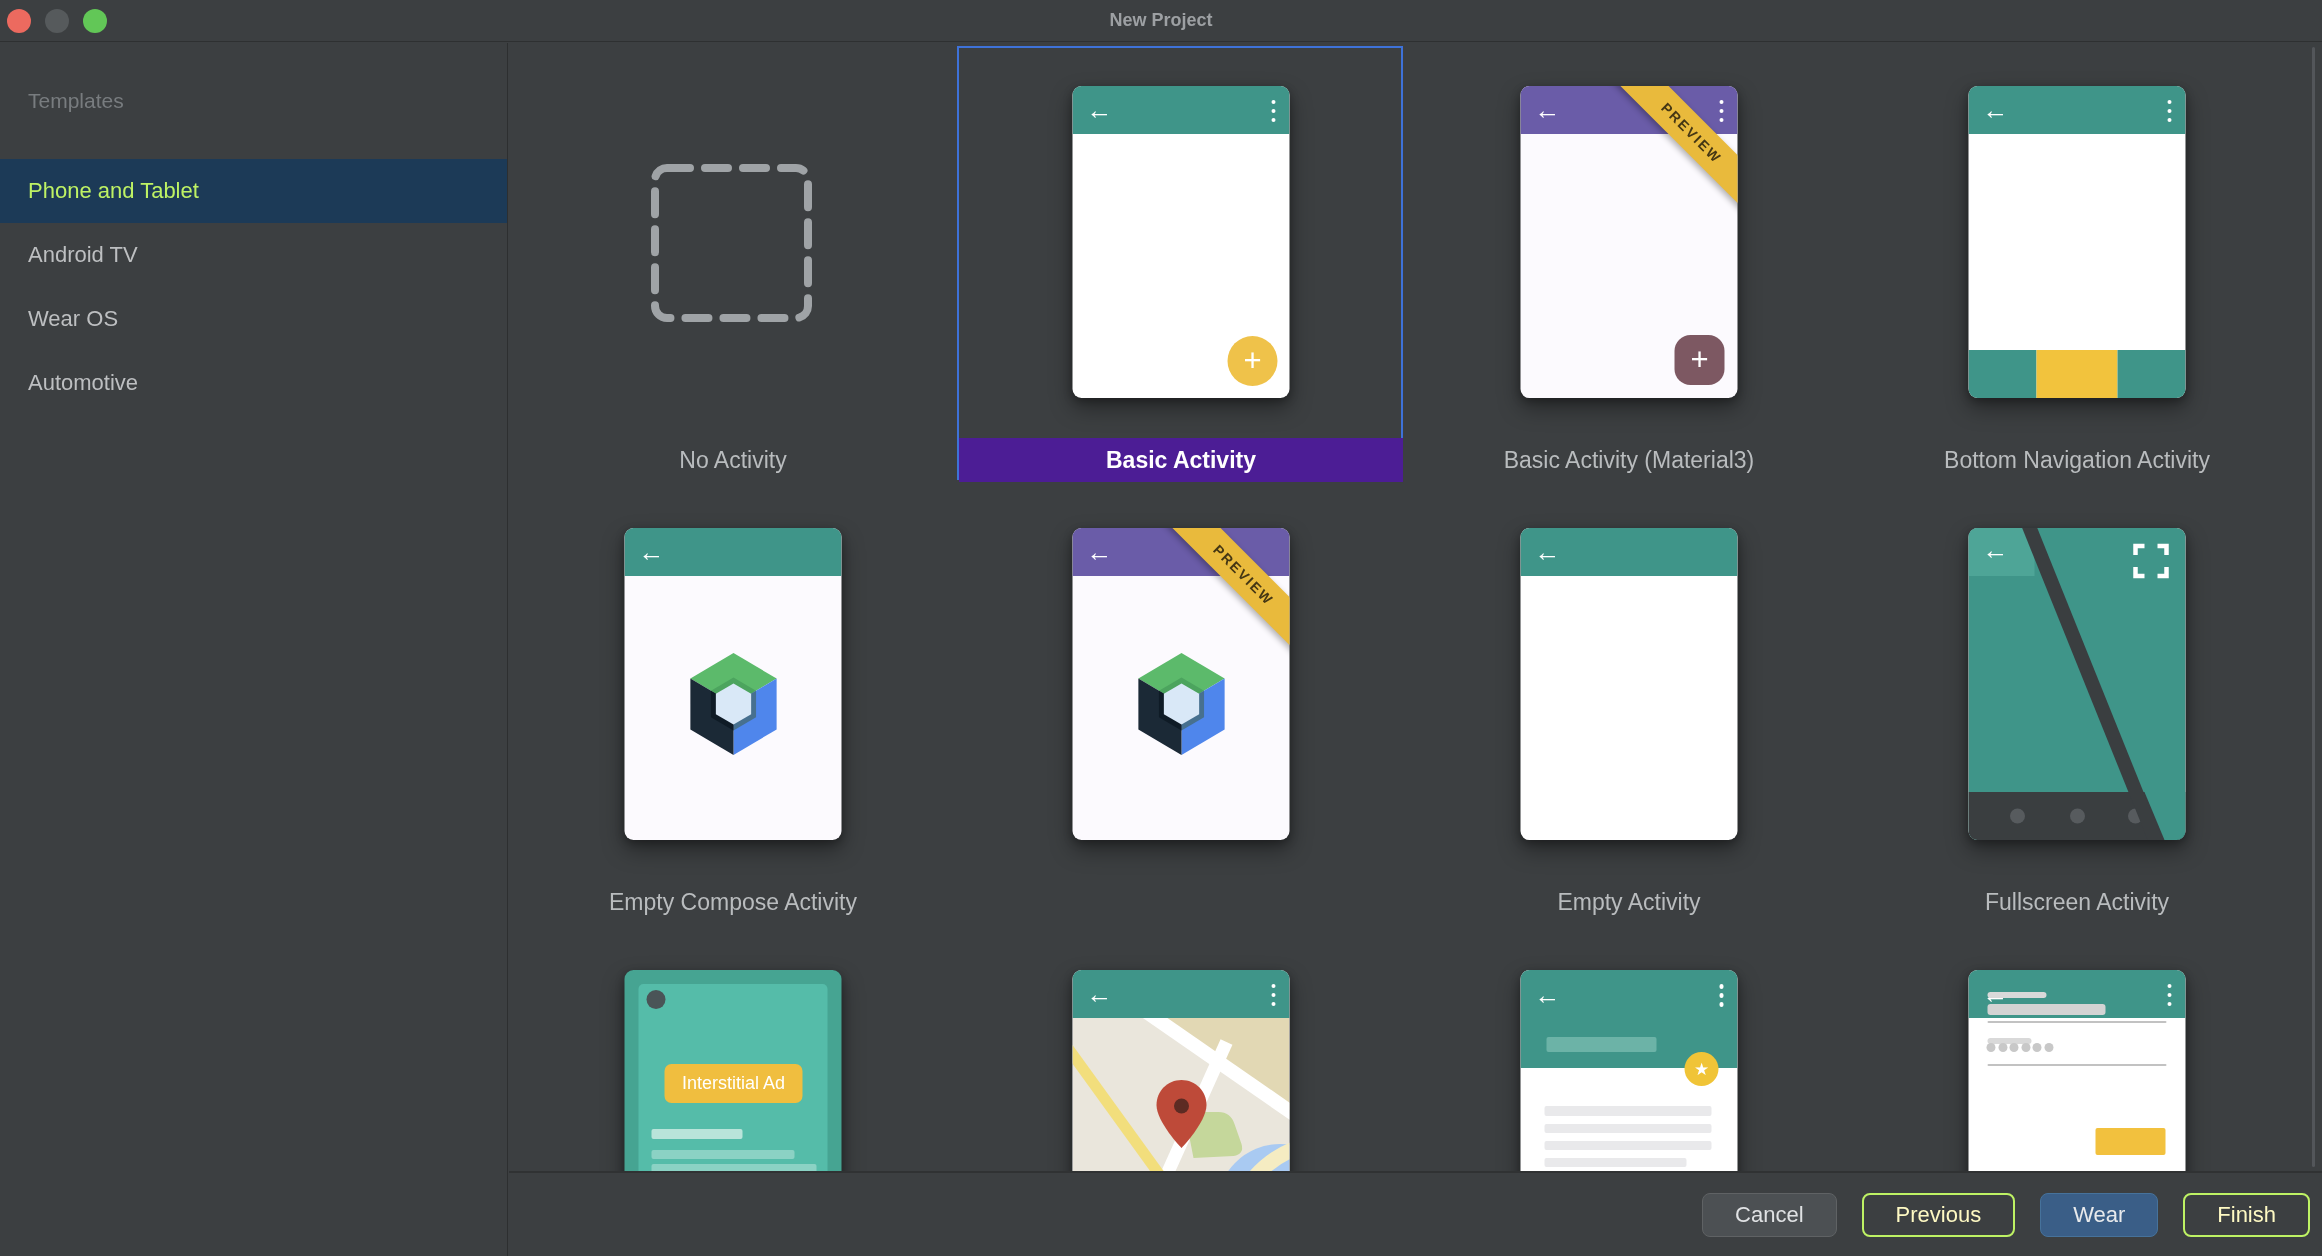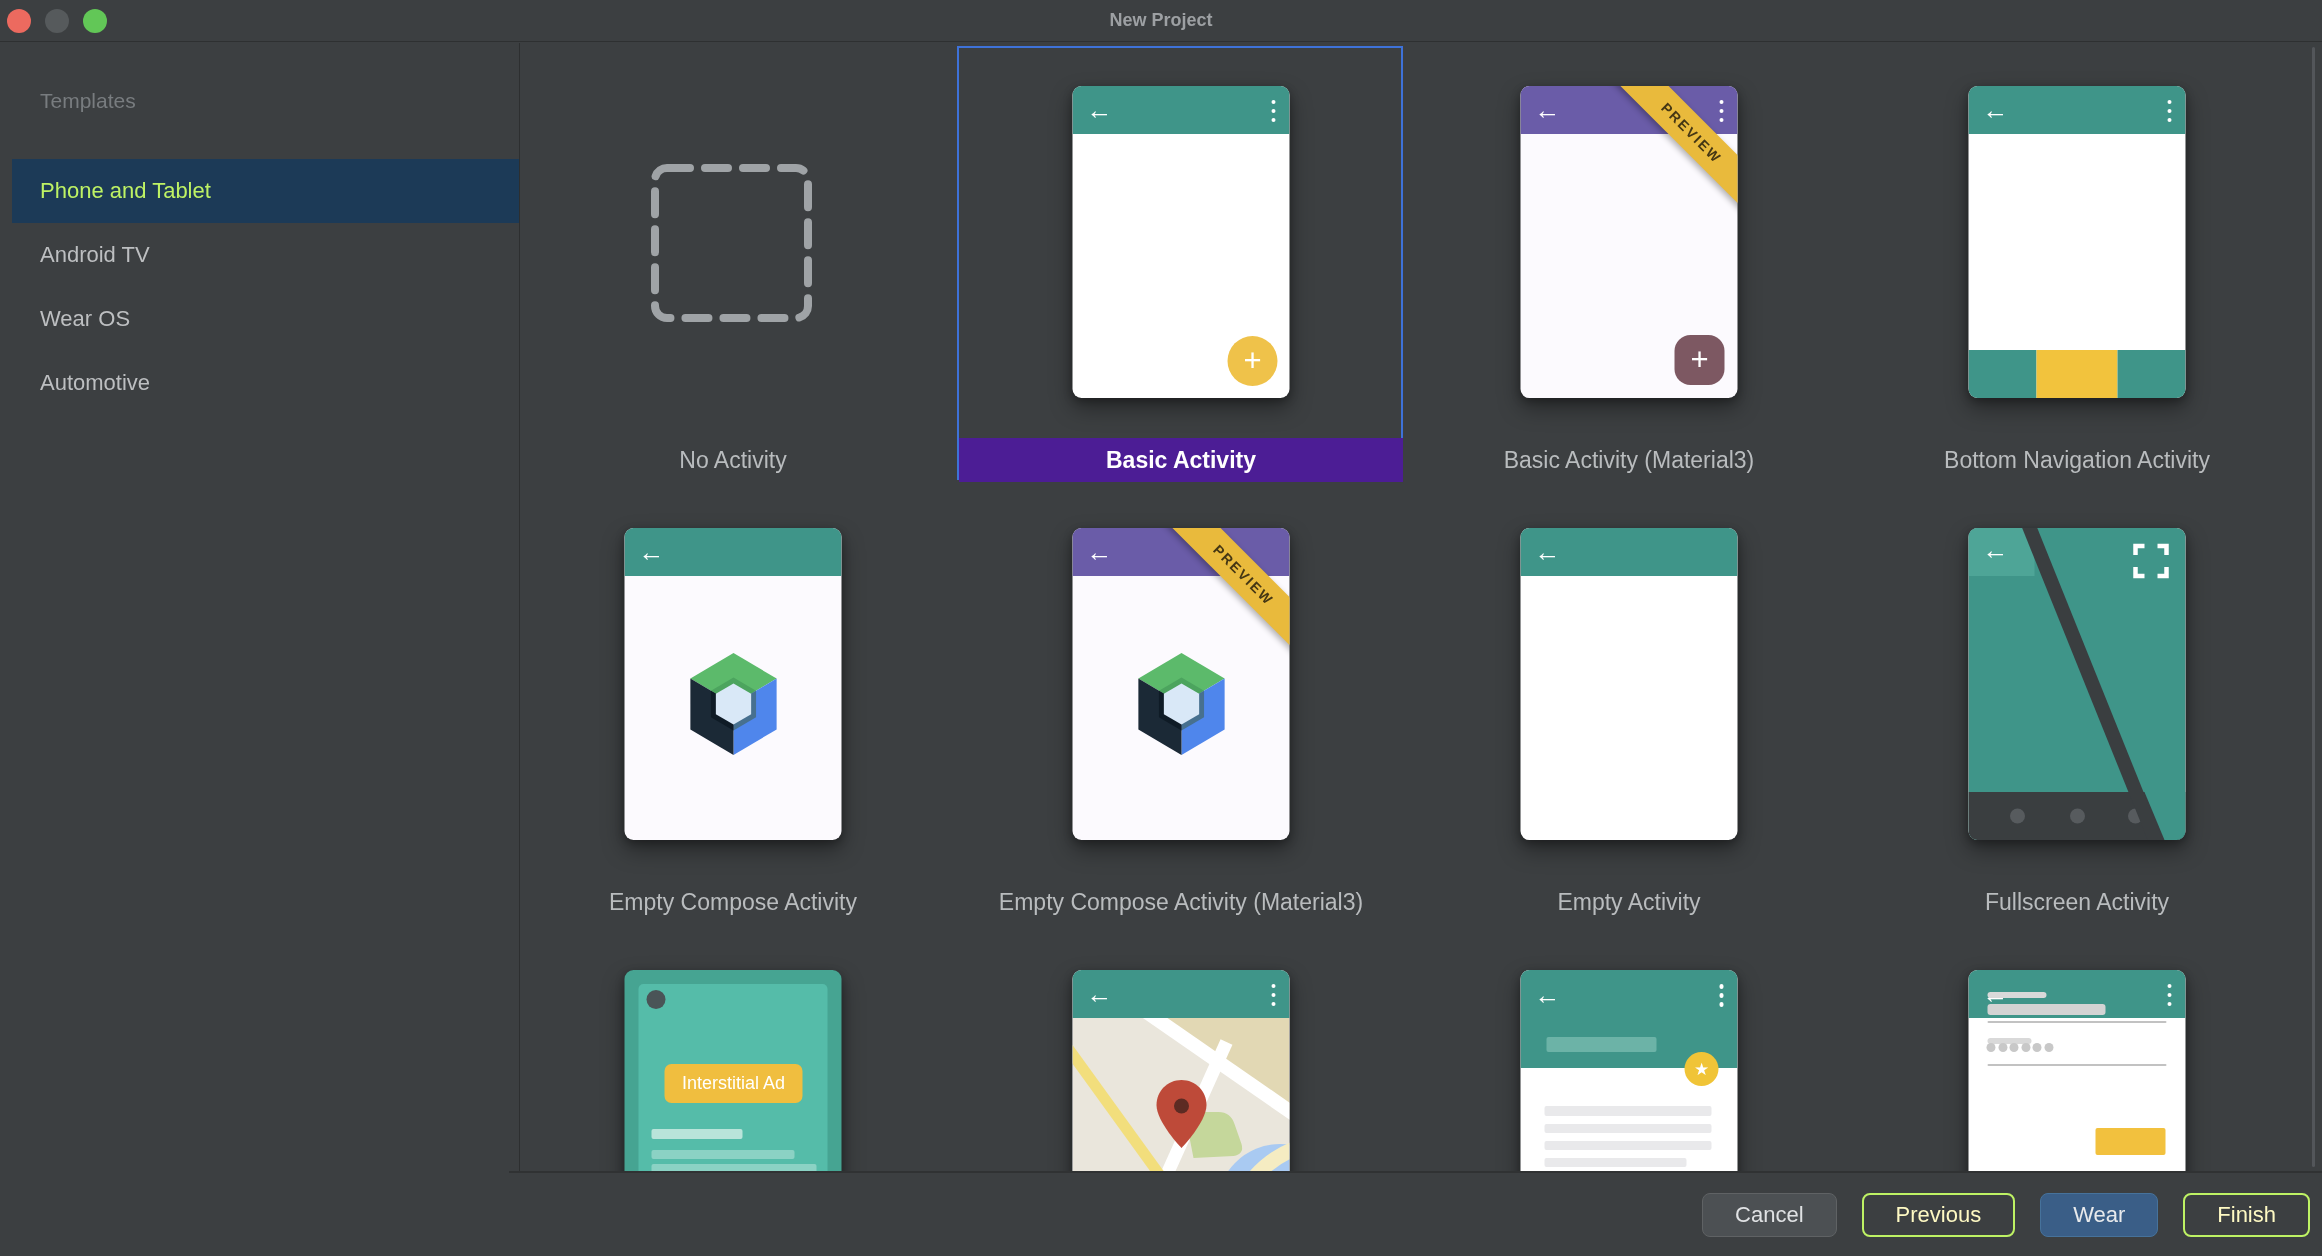--- a/index.html
+++ b/index.html
@@ -11,21 +11,21 @@
   .titlebar { position:absolute; top:0; left:0; right:0; height:42px;
               border-bottom:1px solid #2e3031; display:flex; align-items:center; justify-content:center; }
   .title { font-size:18px; font-weight:bold; color:#9da0a3; }
   .traffic { position:absolute; left:7px; top:9px; display:flex; gap:14px; }
   .light { width:24px; height:24px; border-radius:50%; }
   .light.red   { background:#EC6A5F; }
   .light.gray  { background:#565a5c; }
   .light.green { background:#62C757; }
 
   
-  .sidebar { position:absolute; top:43px; left:0; width:508px; bottom:0; border-right:1px solid #2d2f30;margin-left:12px; }
+  .sidebar { position:absolute; top:43px; left:0; width:508px; bottom:0; border-right:1px solid #2d2f30; }
   .sidebar-heading { height:116px; display:flex; align-items:center; padding-left:28px;
                      font-size:21px; color:#787c7f; }
   .side-item { height:64px; display:flex; align-items:center; padding-left:28px;
                font-size:22px; color:#bdbfc1; cursor:default; }
   .side-item.selected { background:#1c3a57; color:#bef264; }
 
   
   .main { position:absolute; top:43px; left:509px; right:0; bottom:0; }
   .viewport { position:absolute; top:0; left:0; right:0; height:1128px; overflow:hidden; }
   .scroll-edge { position:absolute; right:7px; top:4px; width:3px; height:1120px; background:#53565a; border-radius:2px; }
@@ -220,21 +220,20 @@
             <svg class="compose-logo" width="98" height="106" viewBox="0 0 100 108">
               <polygon points="50,2 94,28 50,54 6,28" fill="#5CBA6B"></polygon>
               <polygon points="94,28 94,80 50,106 50,54" fill="#4F86EC"></polygon>
               <polygon points="6,28 50,54 50,106 6,80" fill="#1B2936"></polygon>
               <polygon points="50,27 73,40.5 50,54 27,40.5" fill="#4CA45E"></polygon>
               <polygon points="73,40.5 73,67.5 50,81 50,54" fill="#47708F"></polygon>
               <polygon points="27,40.5 50,54 50,81 27,67.5" fill="#0F1B26"></polygon>
               <polygon points="50,33 68,43.5 68,64.5 50,75 32,64.5 32,43.5" fill="#D9E8F7"></polygon>
             </svg>
           </div>
-          <div class="card-label">Empty Compose Activity (Material3)</div>
         </div>
 
         <div class="cell">
           <div class="phone">
             <div class="appbar">
               <span class="back">←</span>
             </div>
           </div>
           <div class="card-label">Empty Activity</div>
         </div>

